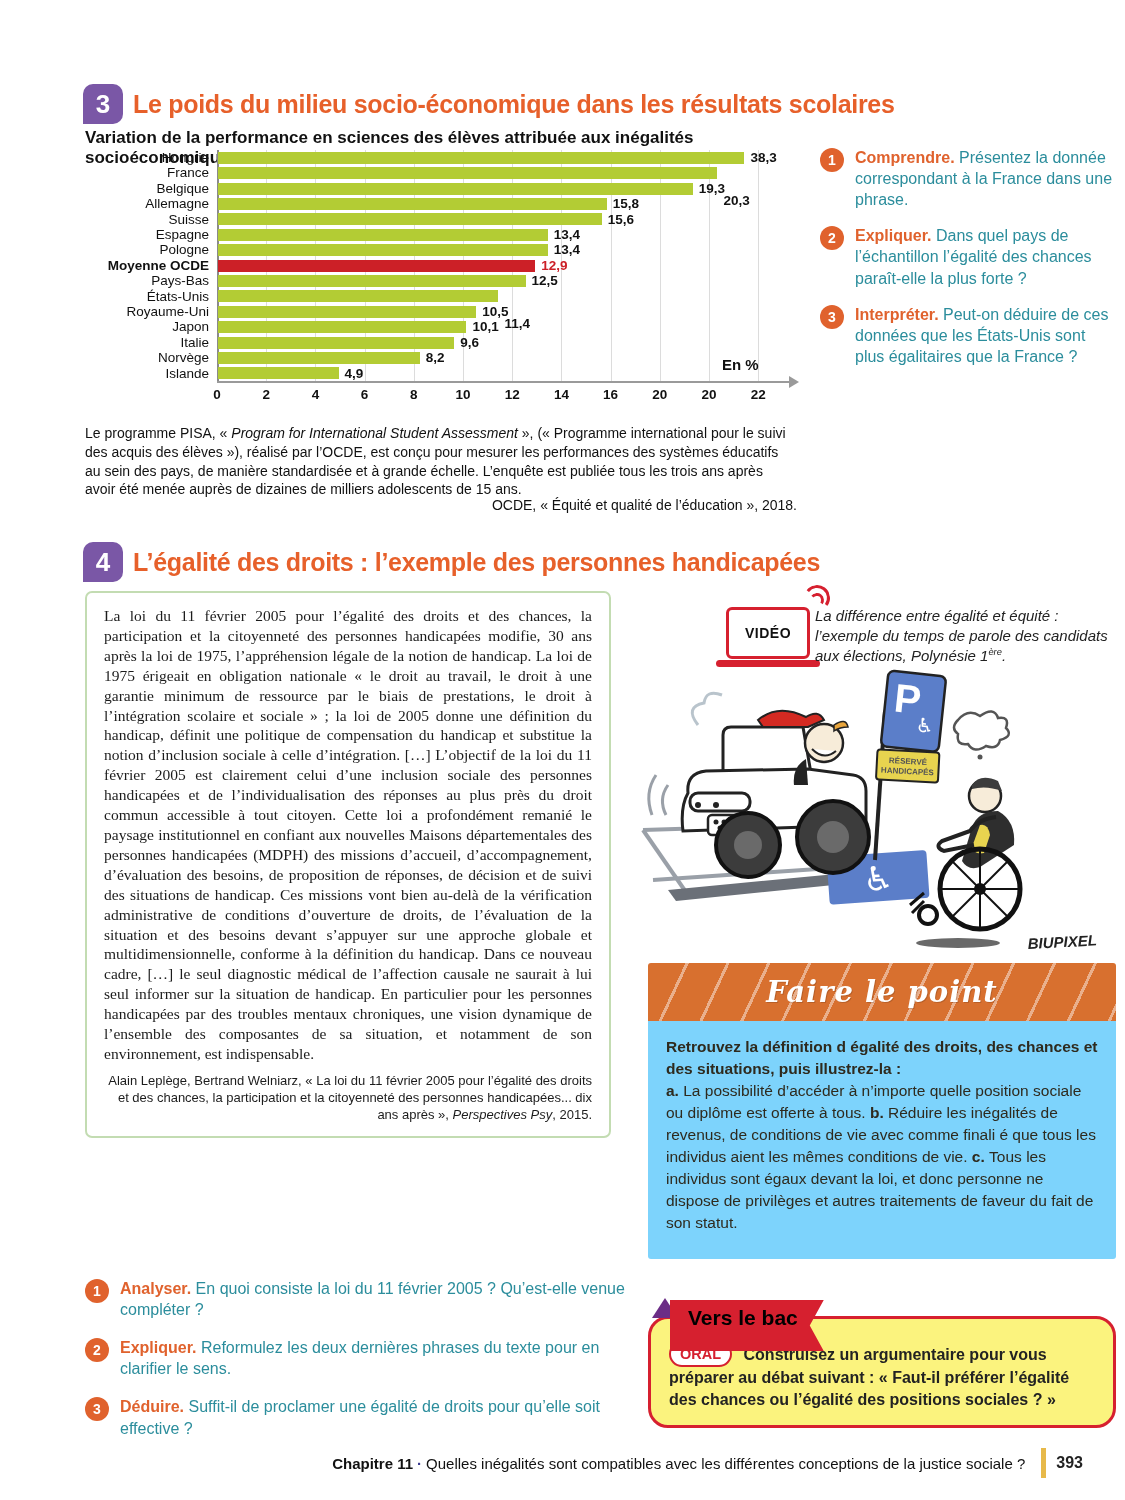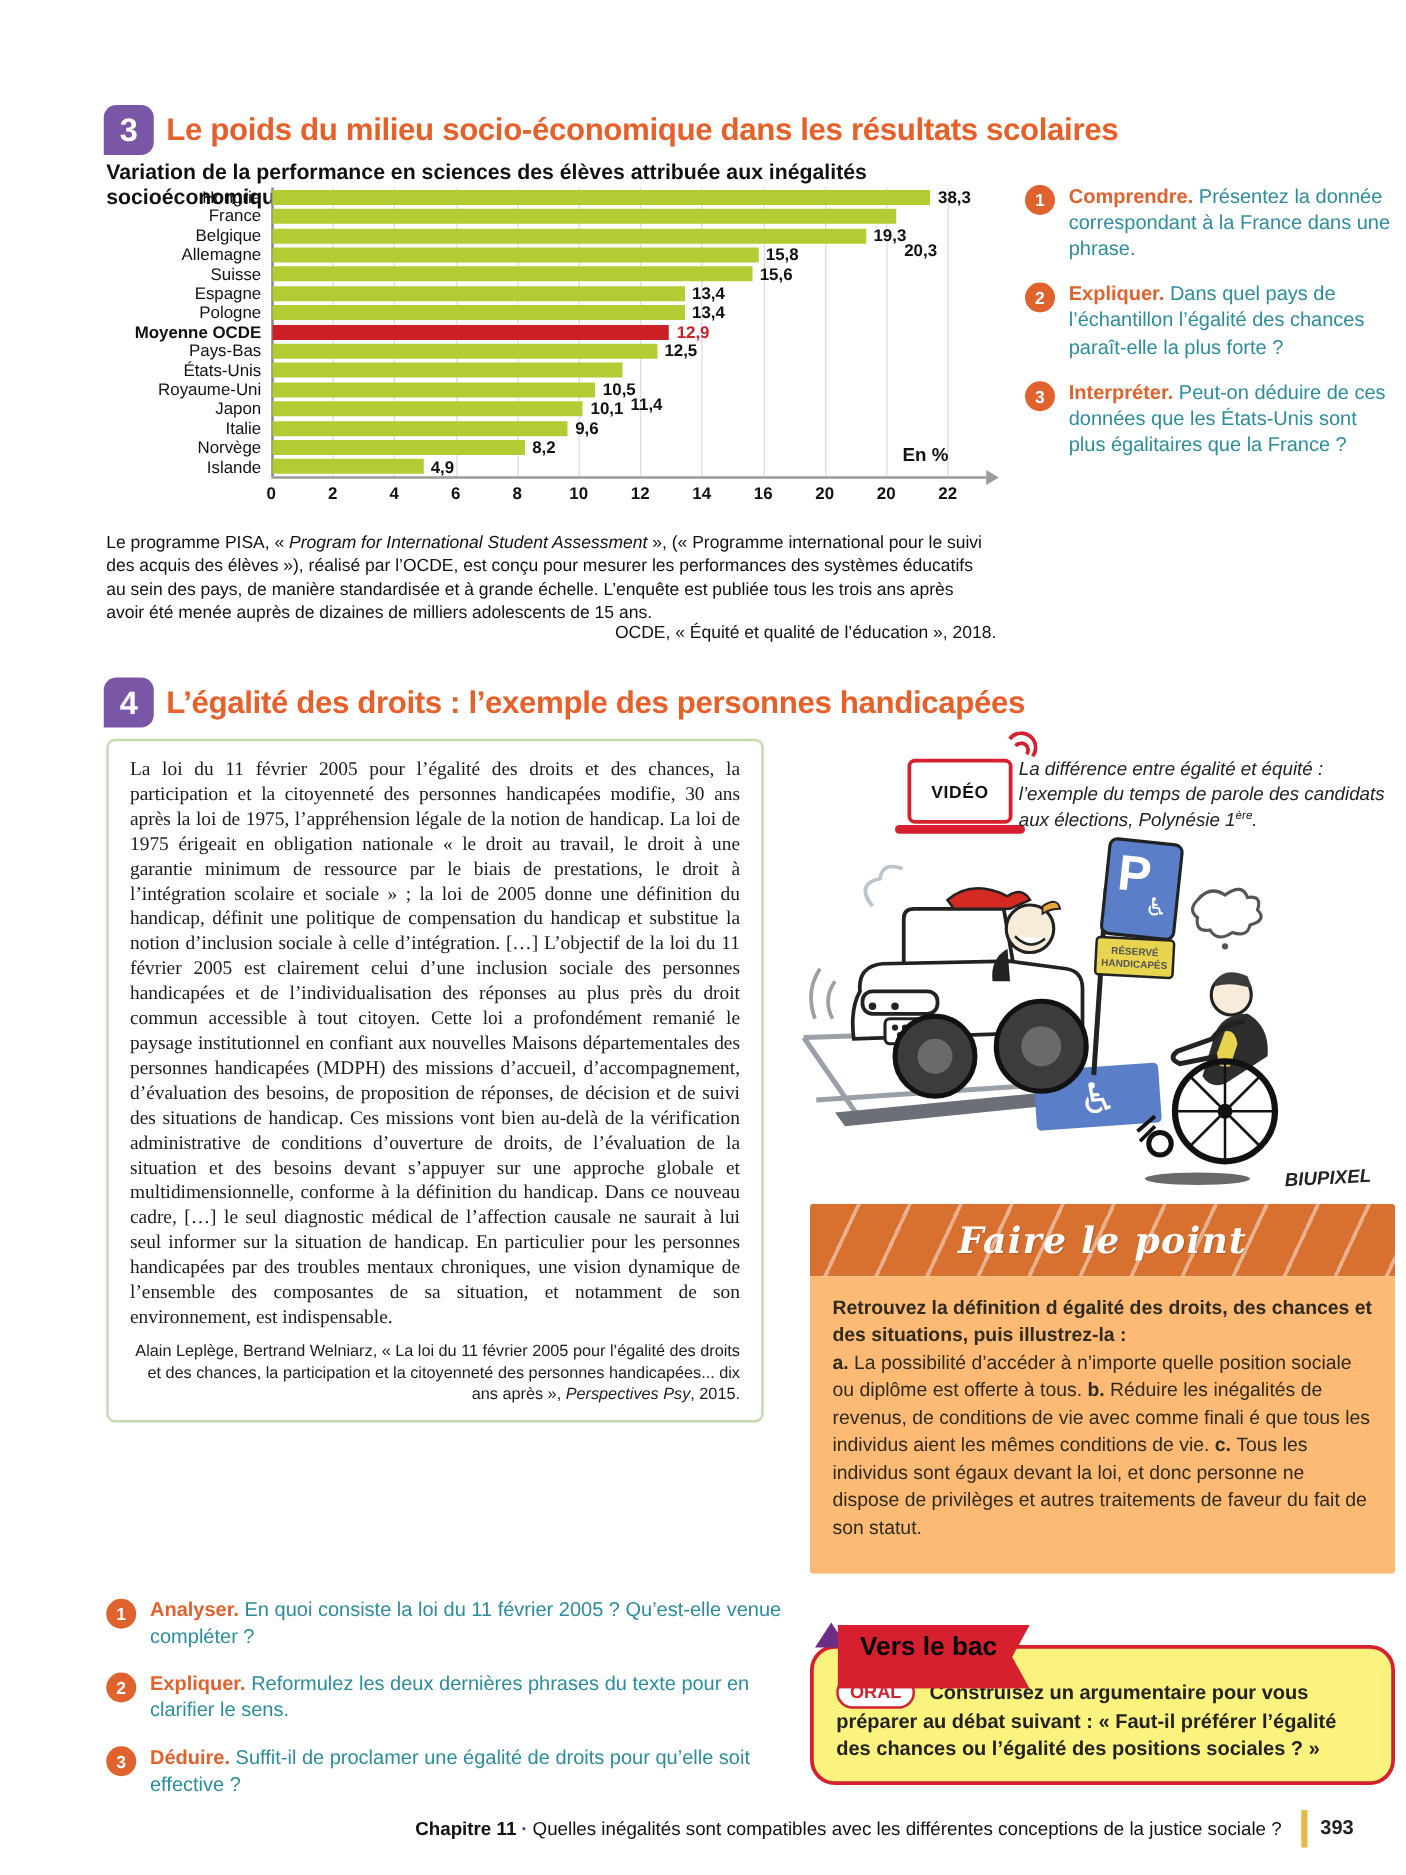--- a/index.html
+++ b/index.html
@@ -62,21 +62,21 @@
   #cartoon { position:absolute; left:628px; top:665px; width:492px; height:295px; }
 
   
   .flp { position:absolute; left:648px; top:963px; width:468px; height:296px; border-radius:3px; overflow:hidden;
     display:flex; flex-direction:column; }
   .flp-head { height:58px; background:#d8702f;
     background-image:repeating-linear-gradient(115deg, rgba(255,255,255,0) 0 34px, rgba(255,255,255,0.45) 34px 37px);
     display:flex; align-items:center; justify-content:center; }
   .flp-title { color:#fff; font-family:"DejaVu Serif", serif; font-style:italic; font-weight:bold; font-size:29px;
     letter-spacing:1px; text-shadow:1px 1px 0 rgba(0,0,0,0.15); }
-  .flp-body { flex:1; background:#fdba74; padding:15px 18px; font-size:15.5px; line-height:1.42; color:#2e2a1e; }
+  .flp-body { flex:1; background:#7dd3fc; padding:15px 18px; font-size:15.5px; line-height:1.42; color:#2e2a1e; }
 
   
   .vlb { position:absolute; left:648px; top:1300px; width:468px; }
   .vlb-ribbon { position:absolute; left:22px; top:0; height:51px; background:#d6202f; color:#000000; font-size:21px;
     font-weight:bold; line-height:35px; padding:0 26px 0 18px; z-index:2;
     clip-path:polygon(0 0, 100% 0, calc(100% - 14px) 50%, 100% 100%, 0 100%); }
   .vlb-tri { position:absolute; left:4px; top:-2px; width:0; height:0; border-bottom:20px solid #6b2d86;
     border-left:13px solid transparent; border-right:13px solid transparent; z-index:1; }
   .vlb-box { position:absolute; left:0; top:16px; width:468px; min-height:112px; background:#fbf37e;
     border:3.5px solid #d6202f; border-radius:20px; padding:22px 18px 14px 18px; }

